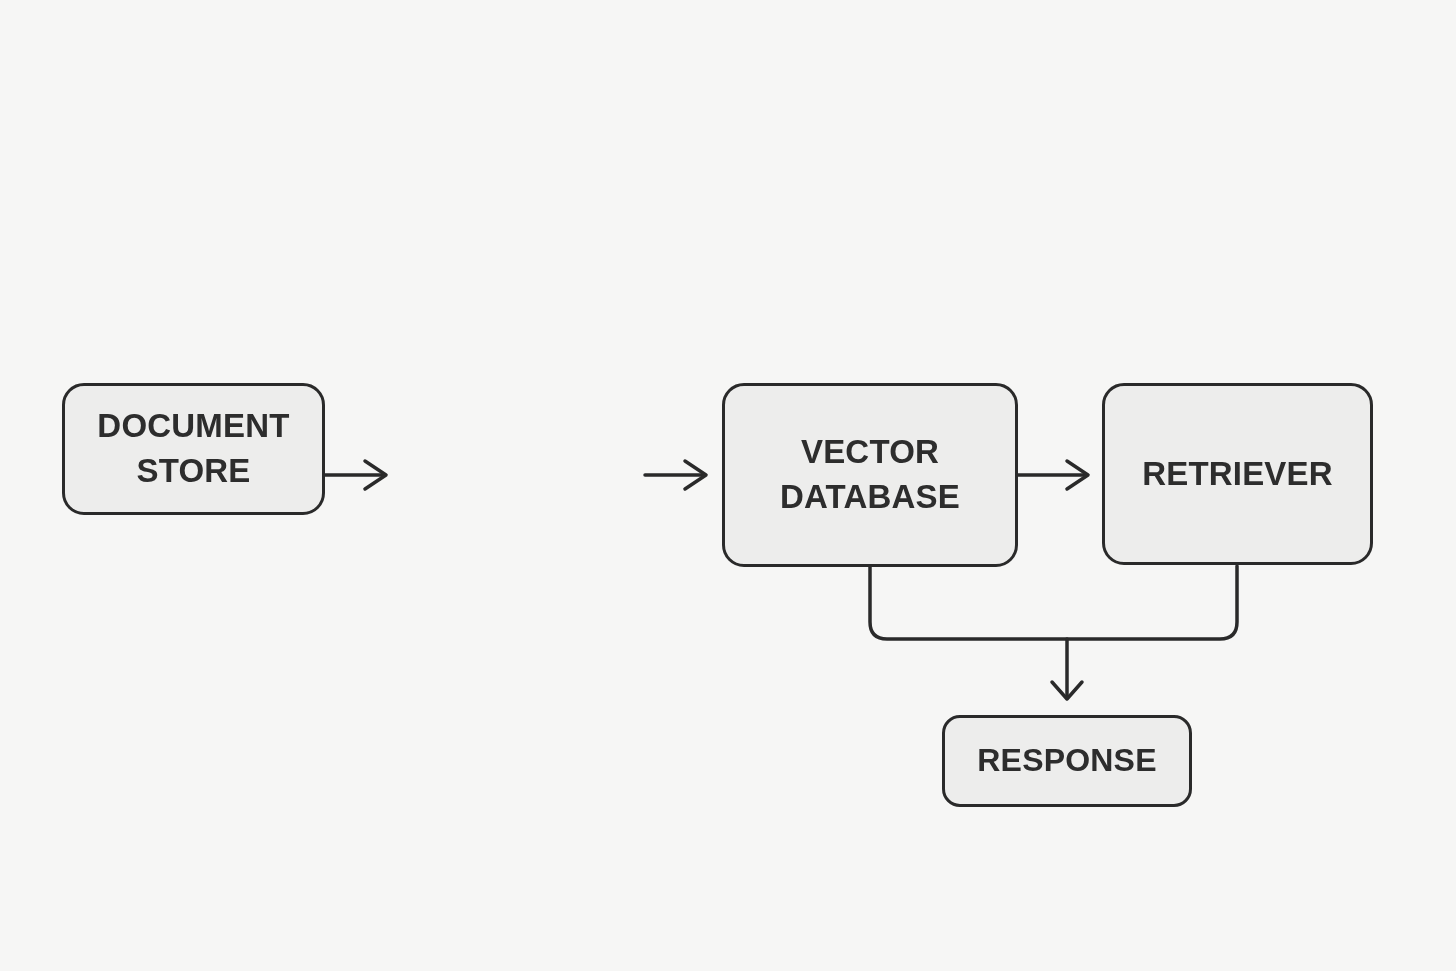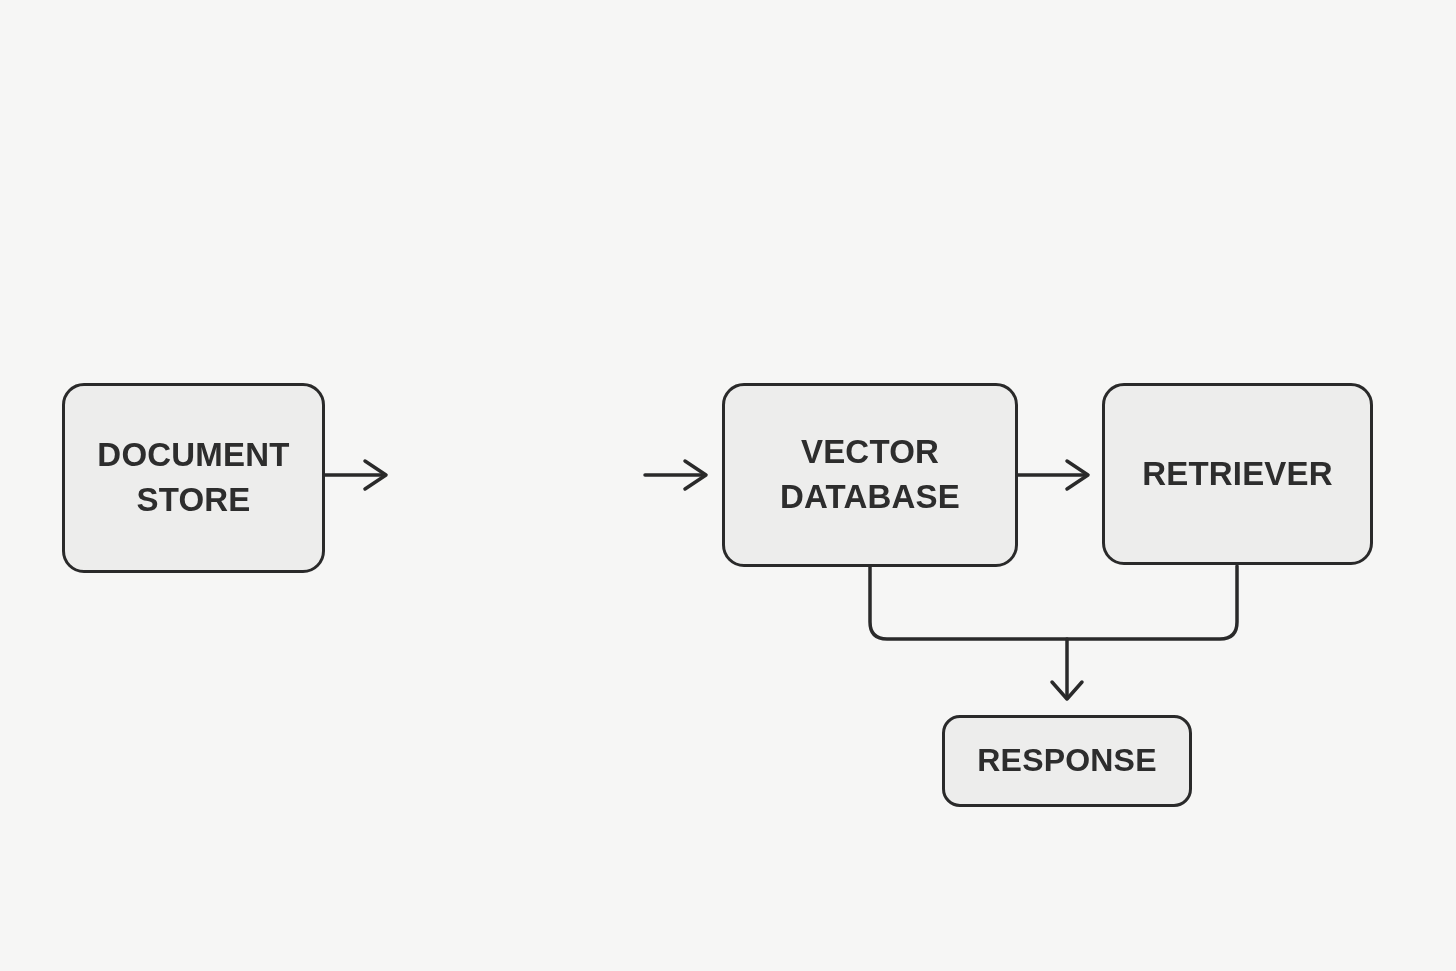--- a/index.html
+++ b/index.html
@@ -36,21 +36,21 @@
     display:flex;align-items:center;justify-content:center;
     text-align:center;
     color:var(--text);
     font-weight:700;
     font-size:33px;
     letter-spacing:0.2px;
     line-height:1.35;
     box-sizing:border-box;
     padding:0 12px;
   }
-  .node-document-store{left:62px;top:383px;width:263px;height:190px;}
+  .node-document-store{left:62px;top:383px;width:263px;height:132px;}
   .node-embeddings{left:393px;top:383px;width:252px;height:182px;}
   .node-vector-database{left:722px;top:383px;width:296px;height:184px;}
   .node-retriever{left:1102px;top:383px;width:271px;height:182px;}
   .node-response{
     left:942px;top:715px;width:250px;height:92px;
     border-radius:18px;font-size:32px;justify-content:center;
   }
 </style>
 </head>
 <body>

